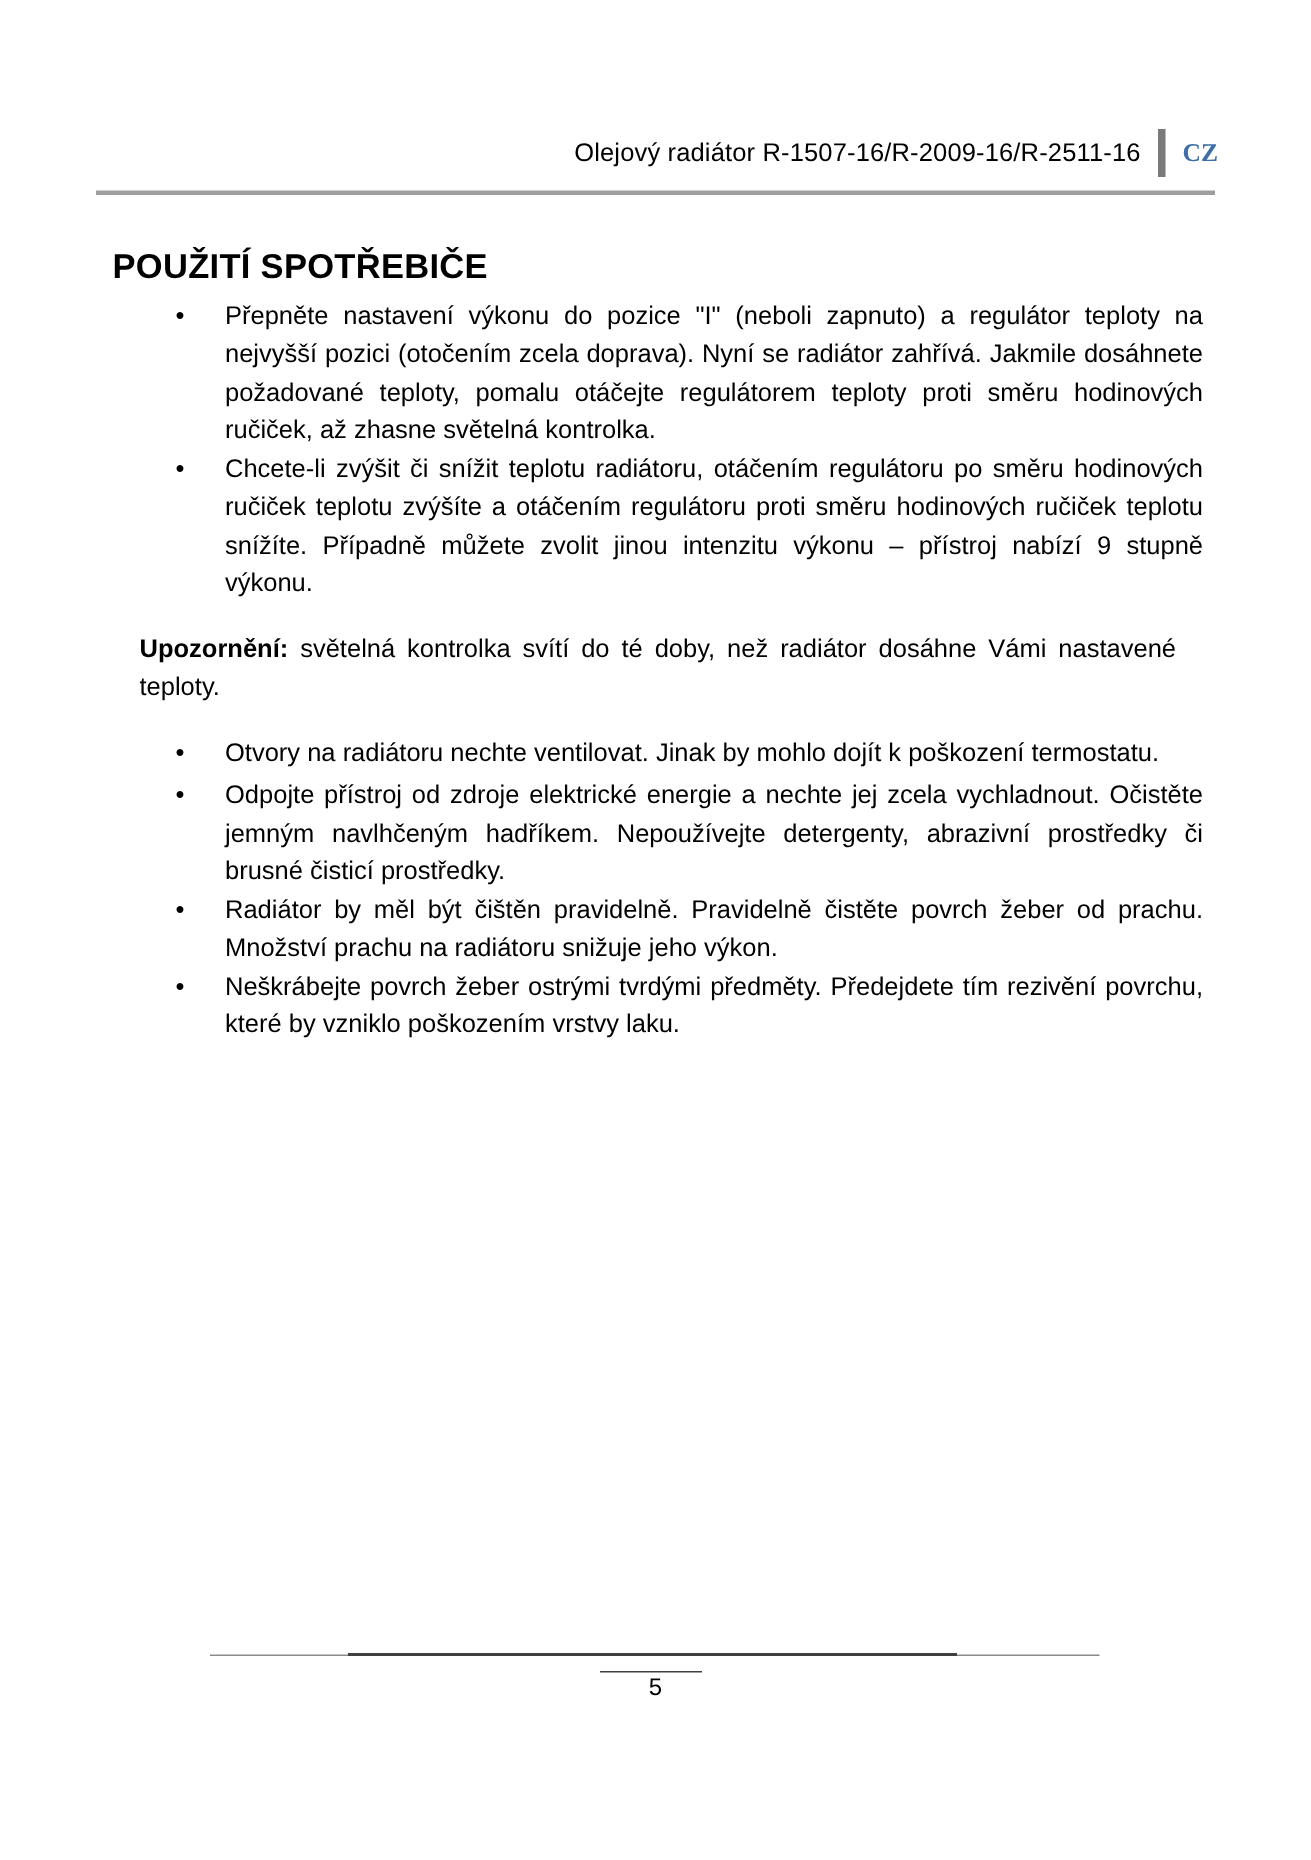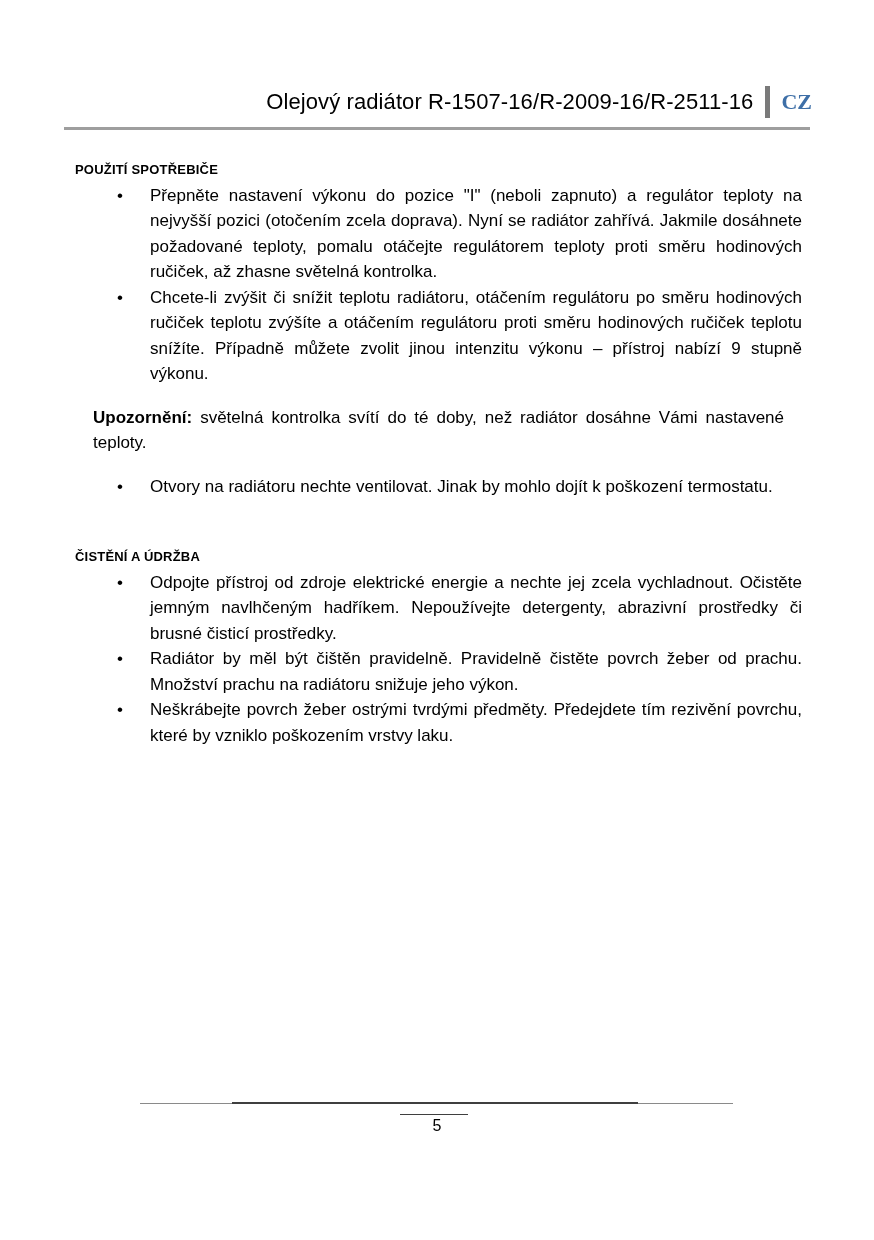--- a/index.html
+++ b/index.html
@@ -26,21 +26,21 @@
 
   
   .header {
     padding-top: 86px;
   }
   .header-line {
     display: flex;
     align-items: center;
     justify-content: flex-end;
     padding-right: 62px;
-    font-size: 22px;
+    font-size: 17px;
     line-height: 1.2;
   }
   .header-title {
     color: var(--text);
     letter-spacing: 0.1px;
   }
   .header-sep {
     display: inline-block;
     width: 5px;
     height: 32px;
@@ -58,21 +58,21 @@
     background: var(--rule);
   }
 
   
   .content {
     padding: 30px 72px 0 75px;
     font-size: 17px;
     line-height: 1.5;
   }
   h2.section-heading {
-    font-size: 13px;
+    font-size: 23px;
     font-weight: bold;
     margin: 0;
     letter-spacing: 0.2px;
   }
   h2.section-heading.gap-above {
     margin-top: 48px;
   }
   ul.bullet-list {
     list-style: none;
     margin: 3px 0 0 0;
@@ -151,21 +151,20 @@
       <li>Přepněte nastavení výkonu do pozice "I" (neboli zapnuto) a regulátor teploty na nejvyšší pozici (otočením zcela doprava). Nyní se radiátor zahřívá. Jakmile dosáhnete požadované teploty, pomalu otáčejte regulátorem teploty proti směru hodinových ručiček, až zhasne světelná kontrolka.</li>
       <li>Chcete-li zvýšit či snížit teplotu radiátoru, otáčením regulátoru po směru hodinových ručiček teplotu zvýšíte a otáčením regulátoru proti směru hodinových ručiček teplotu snížíte. Případně můžete zvolit jinou intenzitu výkonu – přístroj nabízí 9 stupně výkonu.</li>
     </ul>
 
     <p class="note-paragraph"><strong>Upozornění:</strong> <span>světelná kontrolka svítí do té doby, než radiátor dosáhne Vámi nastavené teploty.</span></p>
 
     <ul class="bullet-list">
       <li>Otvory na radiátoru nechte ventilovat. Jinak by mohlo dojít k poškození termostatu.</li>
     </ul>
 
-    <h2 class="section-heading gap-above">ČISTĚNÍ A ÚDRŽBA</h2>
 
     <ul class="bullet-list">
       <li>Odpojte přístroj od zdroje elektrické energie a nechte jej zcela vychladnout. Očistěte jemným navlhčeným hadříkem. Nepoužívejte detergenty, abrazivní prostředky či brusné čisticí prostředky.</li>
       <li>Radiátor by měl být čištěn pravidelně. Pravidelně čistěte povrch žeber od prachu. Množství prachu na radiátoru snižuje jeho výkon.</li>
       <li>Neškrábejte povrch žeber ostrými tvrdými předměty. Předejdete tím rezivění povrchu, které by vzniklo poškozením vrstvy laku.</li>
     </ul>
 
   </main>
 
   <footer>

